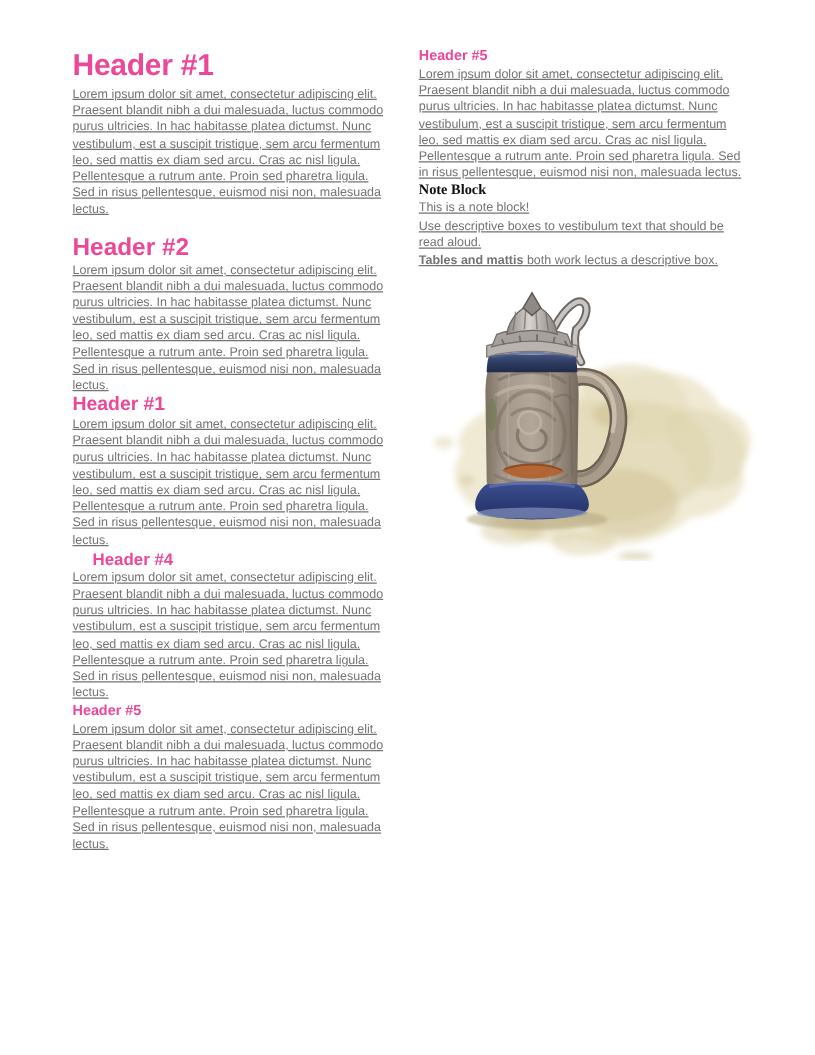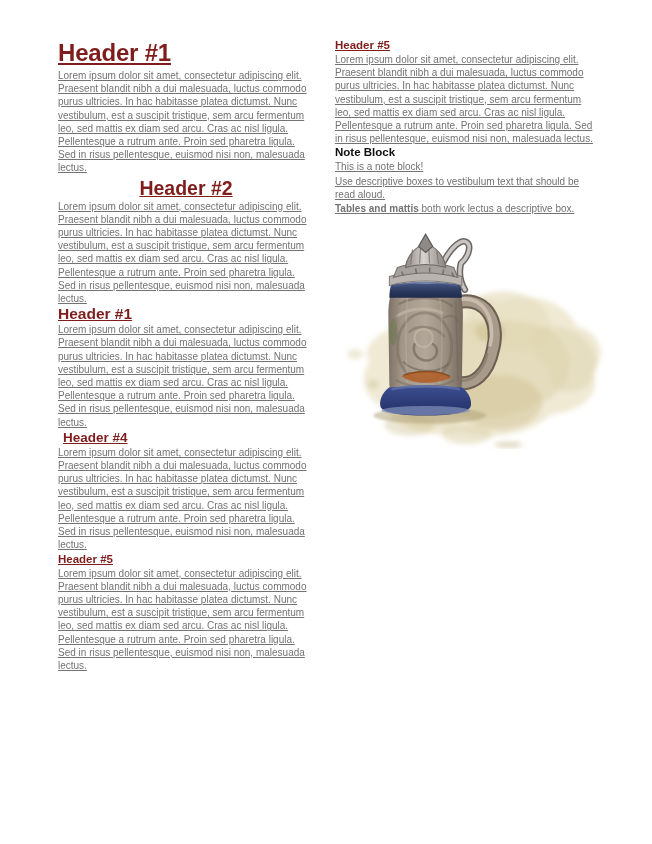--- a/index.html
+++ b/index.html
@@ -17,29 +17,29 @@
   .col-left  { left: 58px;  top: 40px; width: 256px; }
   .col-right { left: 335px; top: 38px; width: 259px; }
 
   p.body {
     font-size: 10px;
     line-height: 13.2px;
     color: #737373;
     margin: 0 0 1px 0;
     text-decoration: underline;
   }
-  h1, h2, h3, h4, h5 { color: #7f1d1d; font-family: "Liberation Sans", sans-serif; font-weight: 700; text-decoration: underline; }
+  h1, h2, h3, h4, h5 { color: #ec4899; font-family: "Liberation Sans", sans-serif; font-weight: 700; }
   h1 { font-size: 24px;   line-height: 26px; margin: 0 0 3px 0; letter-spacing: -0.2px; }
-  h2 { font-size: 19.5px; line-height: 22px; margin: 2px 0 1px 0; text-align: center; }
+  h2 { font-size: 19.5px; line-height: 22px; margin: 12px 0 1px 0; }
   h3 { font-size: 15.5px; line-height: 16px; margin: 1px 0 1px 0; }
-  h4 { font-size: 13.5px; line-height: 15px; margin: 1px 0 1px 5px; }
+  h4 { font-size: 13.5px; line-height: 15px; margin: 1px 0 1px 16px; }
   h5 { font-size: 11.5px; line-height: 13px; margin: 1px 0 1px 0; }
   .minihead {
     font-size: 11.5px; line-height: 13px; font-weight: 700;
-    color: #0f0f0f; margin: 1px 0 1px 0;
+    color: #0f0f0f; margin: 1px 0 1px 0; font-family: Liberation Serif, serif;
   }
   strong { font-weight: 700; }
 
   .illustration {
     display: block;
     margin: 16px 0 0 4px;
     width: 284px;
     height: 218px;
   }
 </style>

